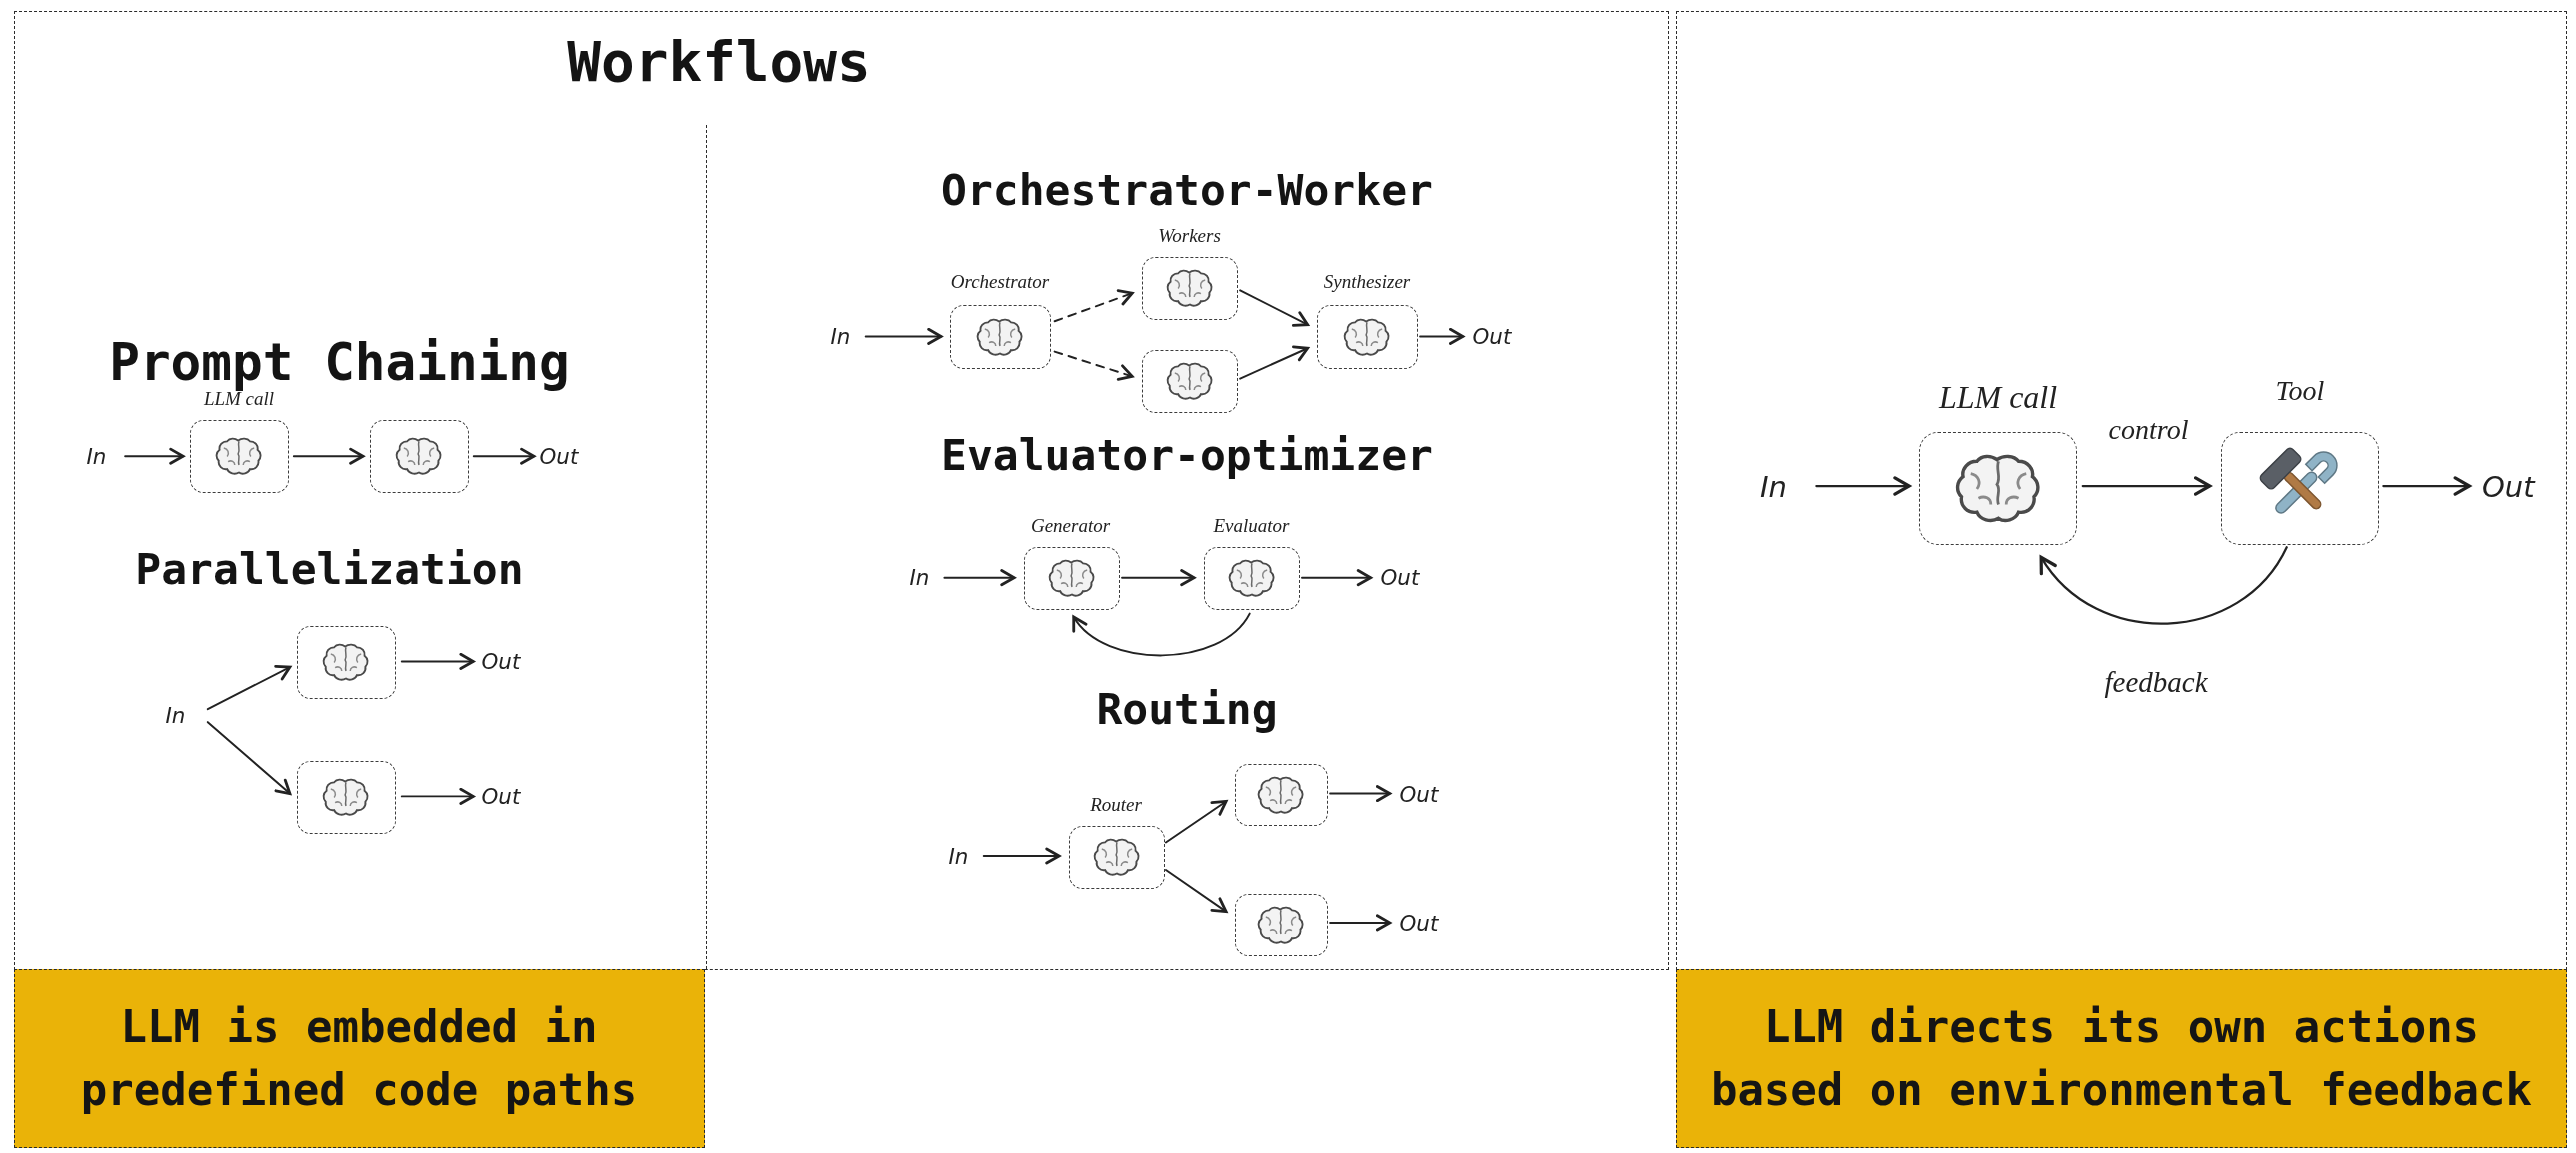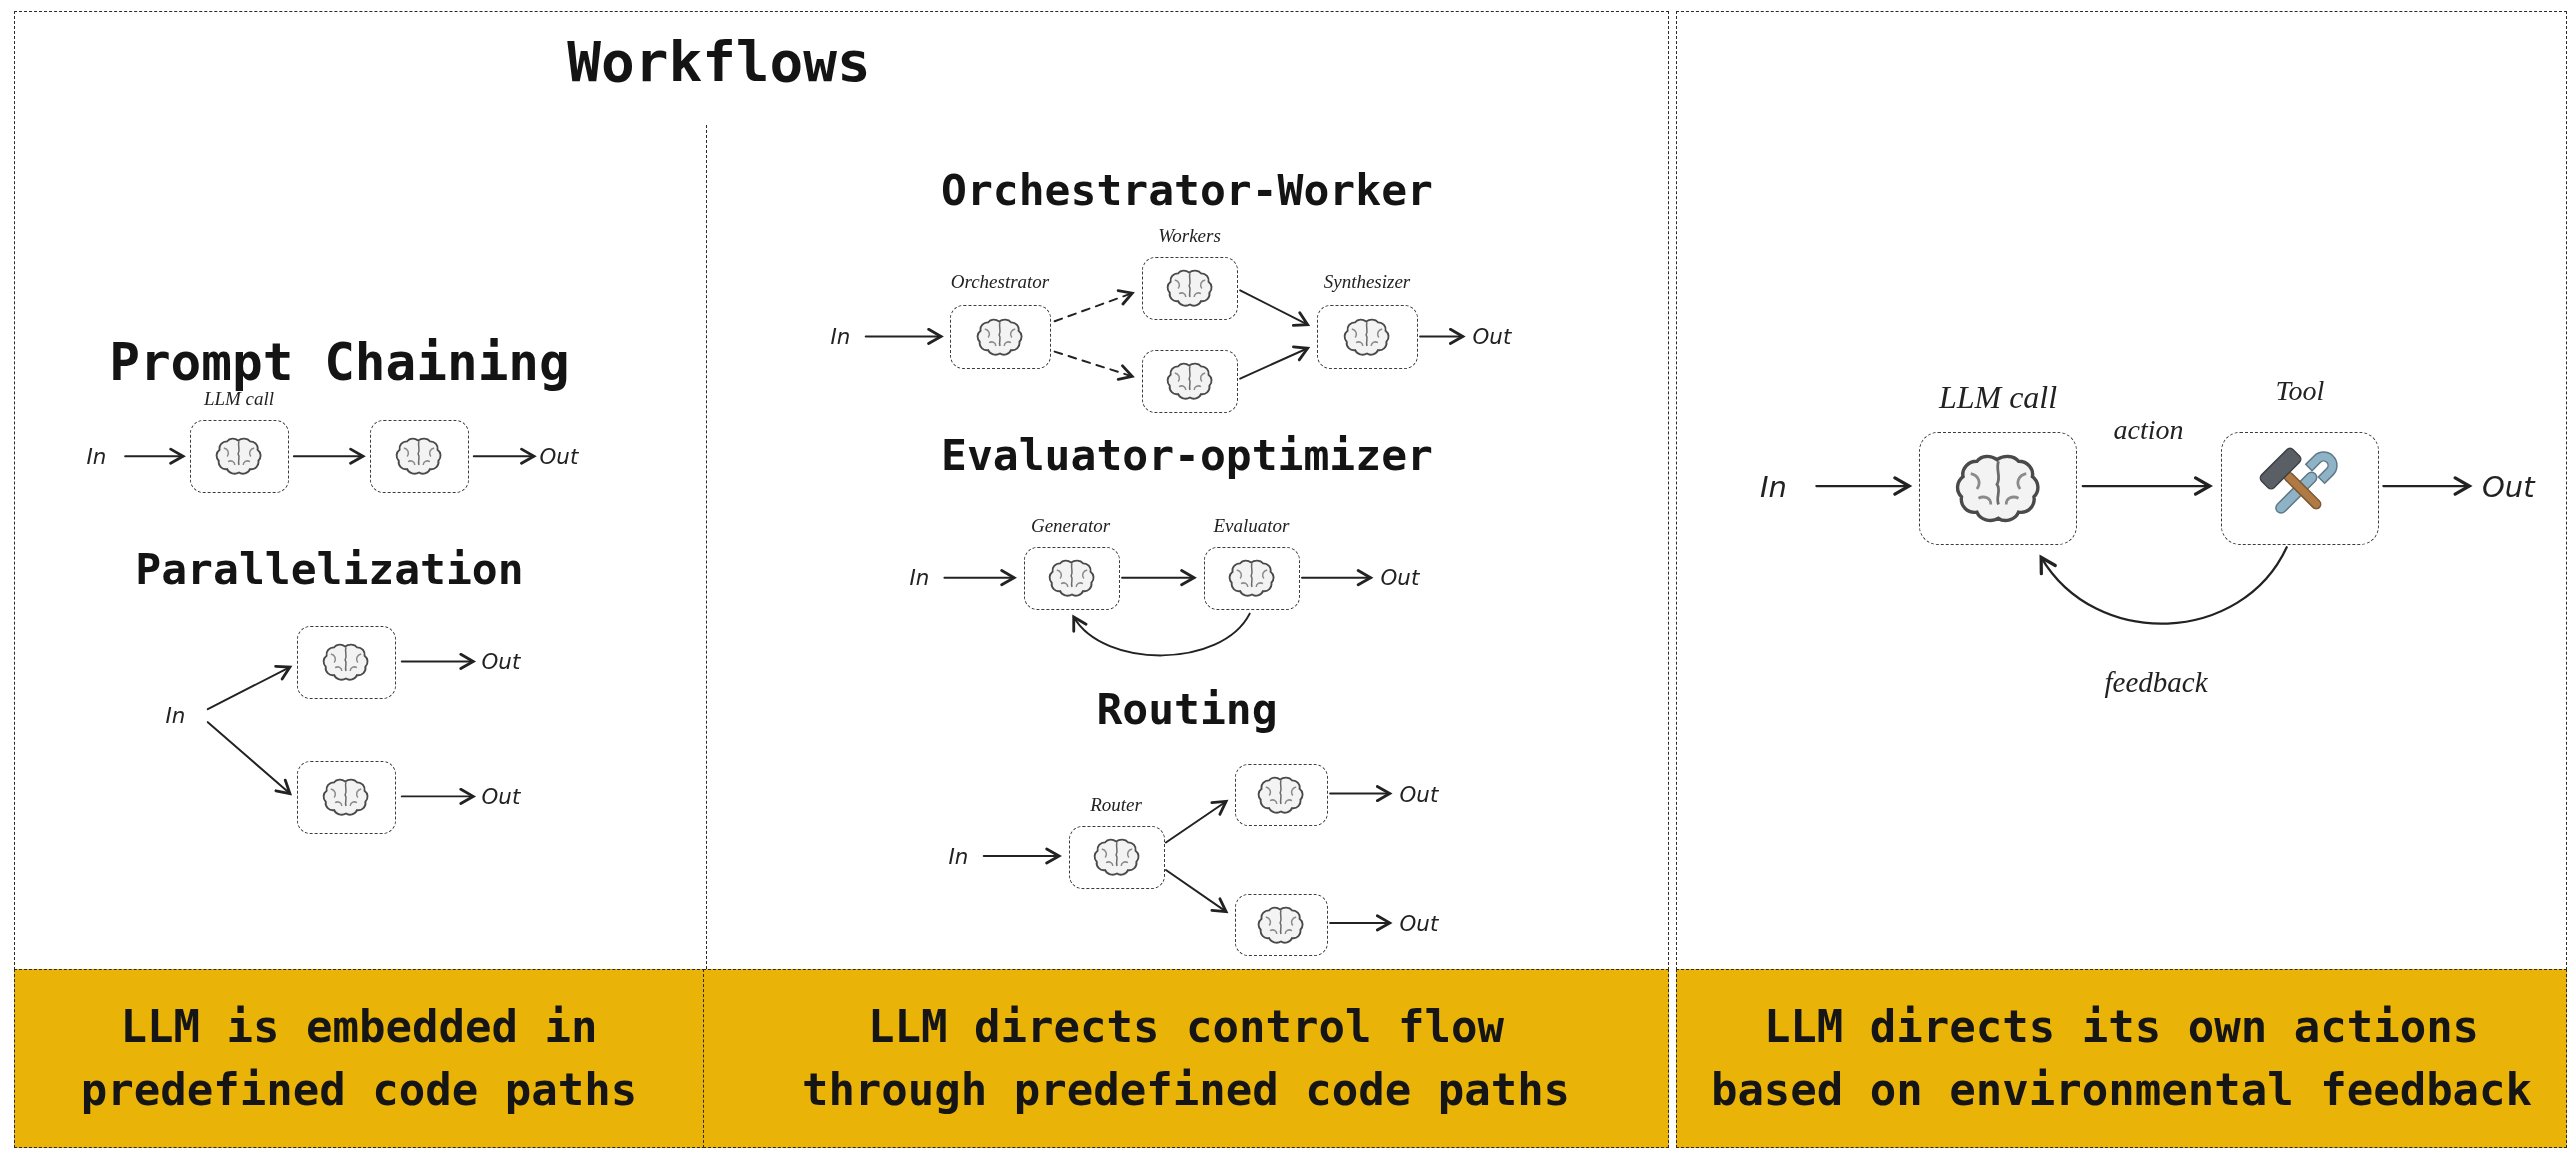--- a/index.html
+++ b/index.html
@@ -242,21 +242,21 @@
       </defs>
       <line x1="248" y1="843" x2="413" y2="843" stroke="#222" stroke-width="4" stroke-linecap="round" marker-end="url(#ah-a)"></line>
       <line x1="722" y1="843" x2="948" y2="843" stroke="#222" stroke-width="4" stroke-linecap="round" marker-end="url(#ah-a)"></line>
       <line x1="1257" y1="843" x2="1410" y2="843" stroke="#222" stroke-width="4" stroke-linecap="round" marker-end="url(#ah-a)"></line>
       <path d="M 1085 952 C 1005 1125, 745 1135, 648 970" fill="none" stroke="#222" stroke-width="4" stroke-linecap="round" marker-end="url(#ah-a)"></path>
     </svg>
 
 
     <div class="hand center" style="left:242px;top:367px;width:158px;font-size:32px;">LLM call</div>
     <div class="hand center" style="left:544px;top:363px;width:158px;font-size:28px;">Tool</div>
-    <div class="hand center" style="left:408px;top:402px;width:127px;font-size:28px;">action</div>
+    <div class="hand center" style="left:408px;top:402px;width:127px;font-size:28px;">control</div>
 
     <div class="hand" style="left:83px;top:458px;font-size:29px;">In</div>
 
     <div class="node big" style="left:242px;top:420px;width:158px;height:113px;">
       <svg class="brain-l" viewBox="0 0 176 132" width="99" height="74">
           <use href="#brain-sym"></use>
         </svg>
     </div>
     <div class="node big" style="left:544px;top:420px;width:158px;height:113px;">
       <svg class="tools" viewBox="0 0 168 168" width="95" height="95">
@@ -264,24 +264,20 @@
         </svg>
     </div>
 
     <div class="hand" style="left:805px;top:458px;font-size:29px;">Out</div>
     <div class="hand center" style="left:403px;top:654px;width:152px;font-size:29px;">feedback</div>
   </section>
 
   <div class="caption" style="left:13.5px;top:969px;width:691px;">
     <div class="cap-line">LLM is embedded in</div>
     <div class="cap-line">predefined code paths</div>
-  </div>
-  <div class="caption" style="left:703px;top:969px;width:966px;">
-    <div class="cap-line">LLM directs control flow</div>
-    <div class="cap-line">through predefined code paths</div>
   </div>
   <div class="caption" style="left:1676px;top:969px;width:891px;">
     <div class="cap-line">LLM directs its own actions</div>
     <div class="cap-line">based on environmental feedback</div>
   </div>
 
 </div>
 
 
 </body></html>

